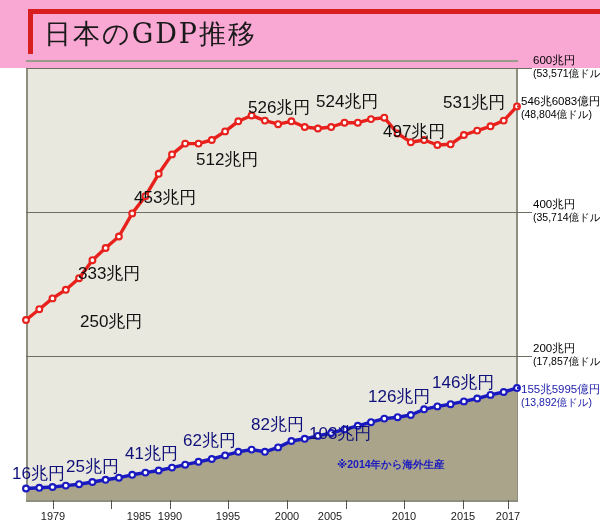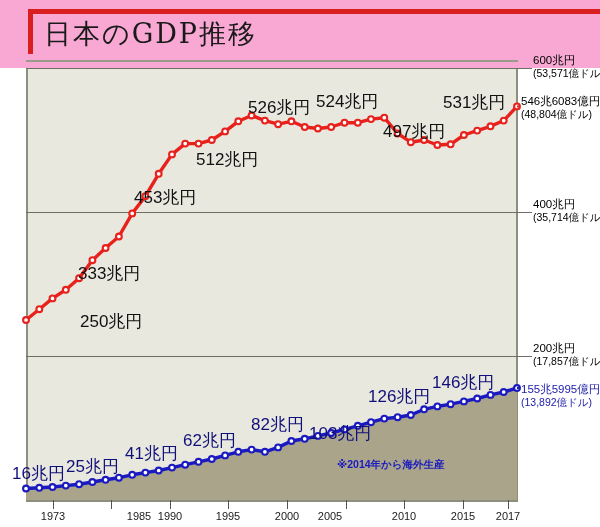--- a/index.html
+++ b/index.html
@@ -253,21 +253,21 @@
       <div class="dlabel kr" style="left: 125px; top: 442px;">41兆円</div>
       <div class="dlabel kr" style="left: 183px; top: 429px;">62兆円</div>
       <div class="dlabel kr" style="left: 251px; top: 413px;">82兆円</div>
       <div class="dlabel kr" style="left: 309px; top: 399px; margin-top: 23px;">103兆円</div>
       <div class="dlabel kr" style="left: 368px; top: 385px;">126兆円</div>
       <div class="dlabel kr" style="left: 432px; top: 371px;">146兆円</div>
     </div>
 
   <div class="xaxis" id="xaxis">
       <div class="xtick" style="left: 53px;"></div>
-      <div class="xlabel" style="left: 53px;">1973</div>
+      <div class="xlabel" style="left: 53px;">1979</div>
       <div class="xtick" style="left: 111px;"></div>
       <div class="xlabel" style="left: 111px; margin-left: 28px;">1985</div>
       <div class="xtick" style="left: 170px;"></div>
       <div class="xlabel" style="left: 170px;">1990</div>
       <div class="xtick" style="left: 228px;"></div>
       <div class="xlabel" style="left: 228px;">1995</div>
       <div class="xtick" style="left: 287px;"></div>
       <div class="xlabel" style="left: 287px;">2000</div>
       <div class="xtick" style="left: 346px;"></div>
       <div class="xlabel" style="left: 330px; text-align: center;">2005</div>

